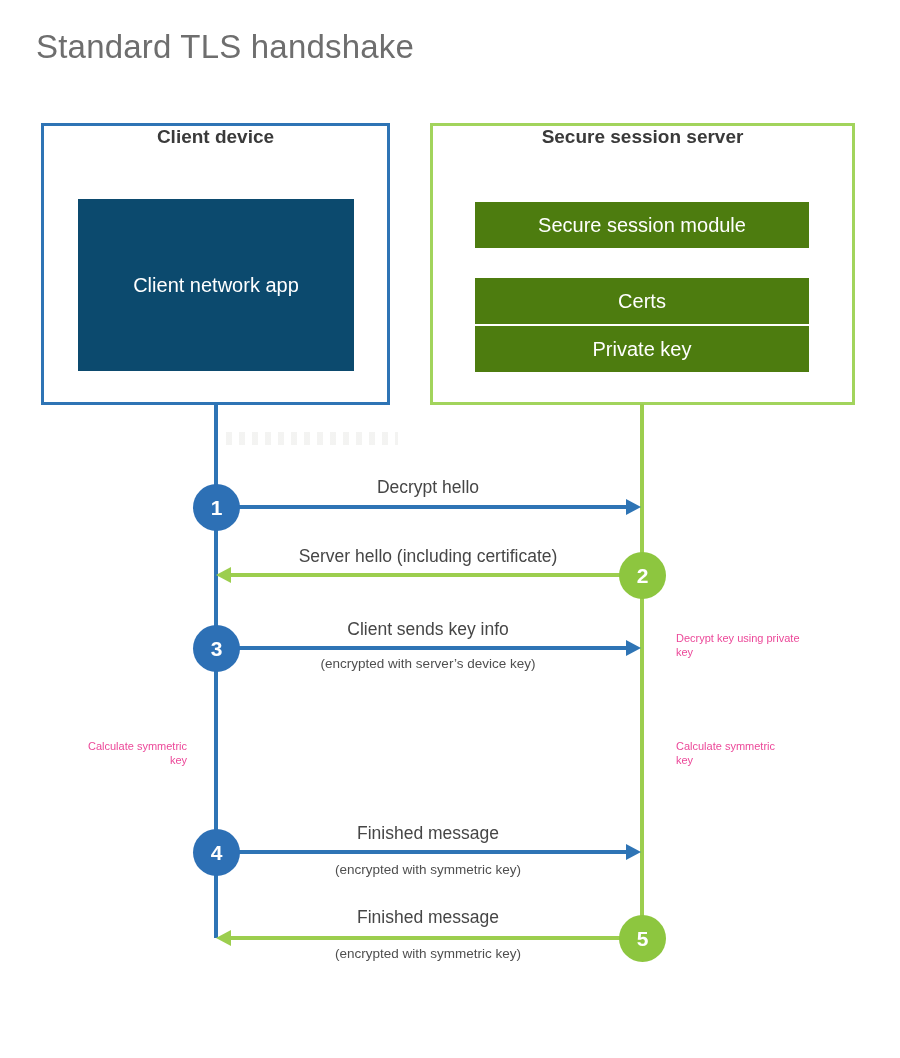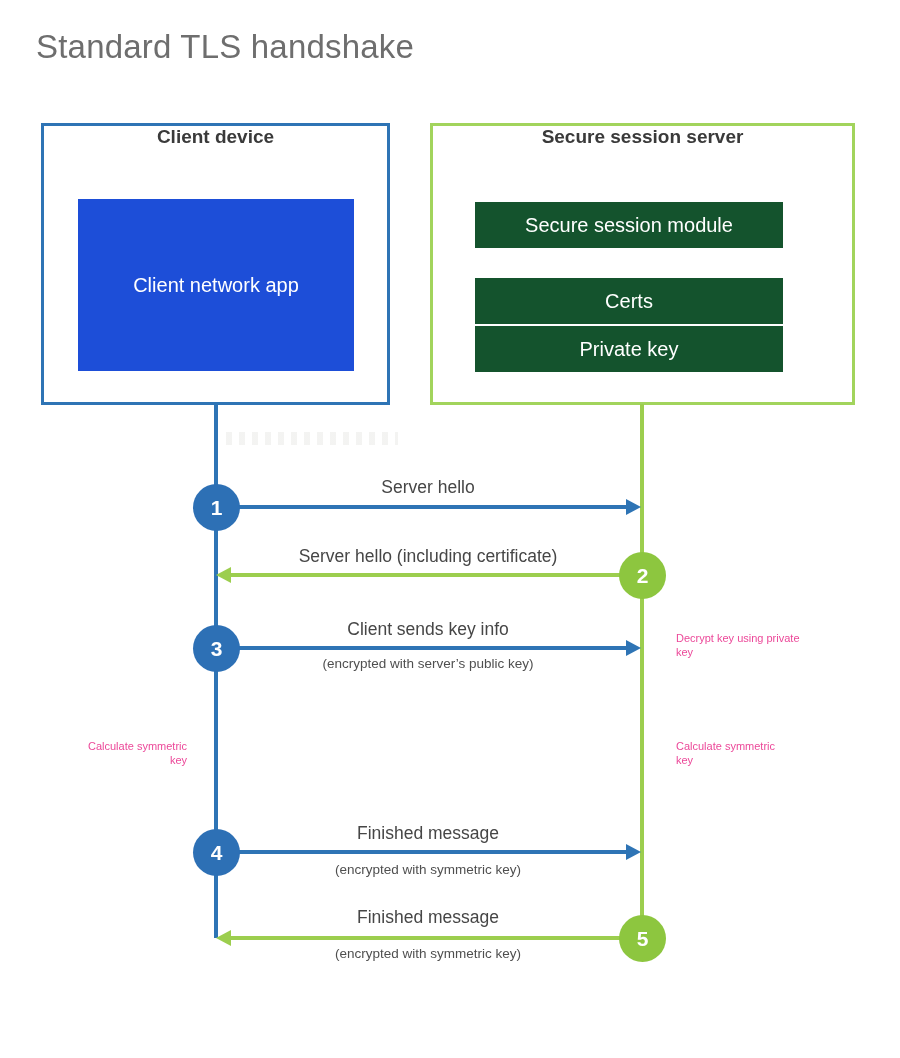--- a/index.html
+++ b/index.html
@@ -10,27 +10,27 @@
   .title{
     position:absolute;left:36px;top:28px;margin:0;
     font-size:33px;font-weight:300;color:#6e6e6e;letter-spacing:.2px;
   }
   
   .box{position:absolute;top:123px;height:282px;background:#fff;box-sizing:border-box;border:3px solid;}
   .box.client{left:41px;width:349px;border-color:#2e74b5;}
   .box.server{left:430px;width:425px;border-color:#a2d45c;}
   .box-title{text-align:center;font-size:19px;font-weight:700;color:#3a3a3a;}
   .client-app{
-    position:absolute;left:34px;top:73px;width:276px;height:172px;background:#1d4ed8;
+    position:absolute;left:34px;top:73px;width:276px;height:172px;background:#0c4a6e;
     display:flex;align-items:center;justify-content:center;text-align:center;
     color:#ffffff;font-size:20px;line-height:1.45;
   }
   .client-app span{display:inline-block;max-width:175px;}
   .bar{
-    position:absolute;left:42px;width:308px;height:46px;background:#14532d;
+    position:absolute;left:42px;width:334px;height:46px;background:#4d7c0f;
     display:flex;align-items:center;justify-content:center;
     color:#ffffff;font-size:20px;
   }
   
   .lifeline{position:absolute;top:404px;width:4px;height:534px;}
   .lifeline.blue{left:214px;background:#2e74b5;}
   .lifeline.green{left:640px;background:#9cce4e;}
   .faint-dashes{
     position:absolute;left:226px;top:432px;width:172px;height:13px;
     background:repeating-linear-gradient(90deg,rgba(160,160,148,0.12) 0 6px,transparent 6px 13px);
@@ -86,21 +86,21 @@
     </div>
     <div class="bar" style="top:200px;">
       <span>Private key</span>
     </div>
   </div>
 
   <div class="lifeline blue"></div>
   <div class="lifeline green"></div>
   <div class="faint-dashes"></div>
 
-  <div class="msg-label" style="top:477px;">Server hello</div>
+  <div class="msg-label" style="top:477px;">Decrypt hello</div>
   <div class="arrow right" style="top:505px;">
     <span class="shaft"></span>
     <span class="head"></span>
   </div>
   <div class="num-circle blue" style="top:484px;">
     <span>1</span>
   </div>
 
   <div class="msg-label" style="top:546px;">Server hello (including certificate)</div>
   <div class="arrow left" style="top:573px;">
@@ -109,21 +109,21 @@
   </div>
   <div class="num-circle green" style="top:552px;">
     <span>2</span>
   </div>
 
   <div class="msg-label" style="top:619px;">Client sends key info</div>
   <div class="arrow right" style="top:646px;">
     <span class="shaft"></span>
     <span class="head"></span>
   </div>
-  <div class="msg-sub" style="top:656px;">(encrypted with server’s public key)</div>
+  <div class="msg-sub" style="top:656px;">(encrypted with server’s device key)</div>
   <div class="num-circle blue" style="top:625px;">
     <span>3</span>
   </div>
   <div class="side-note decrypt">Decrypt key using private key</div>
 
   <div class="side-note calc-left">Calculate symmetric key</div>
   <div class="side-note calc-right">Calculate symmetric key</div>
 
   <div class="msg-label" style="top:823px;">Finished message</div>
   <div class="arrow right" style="top:850px;">

